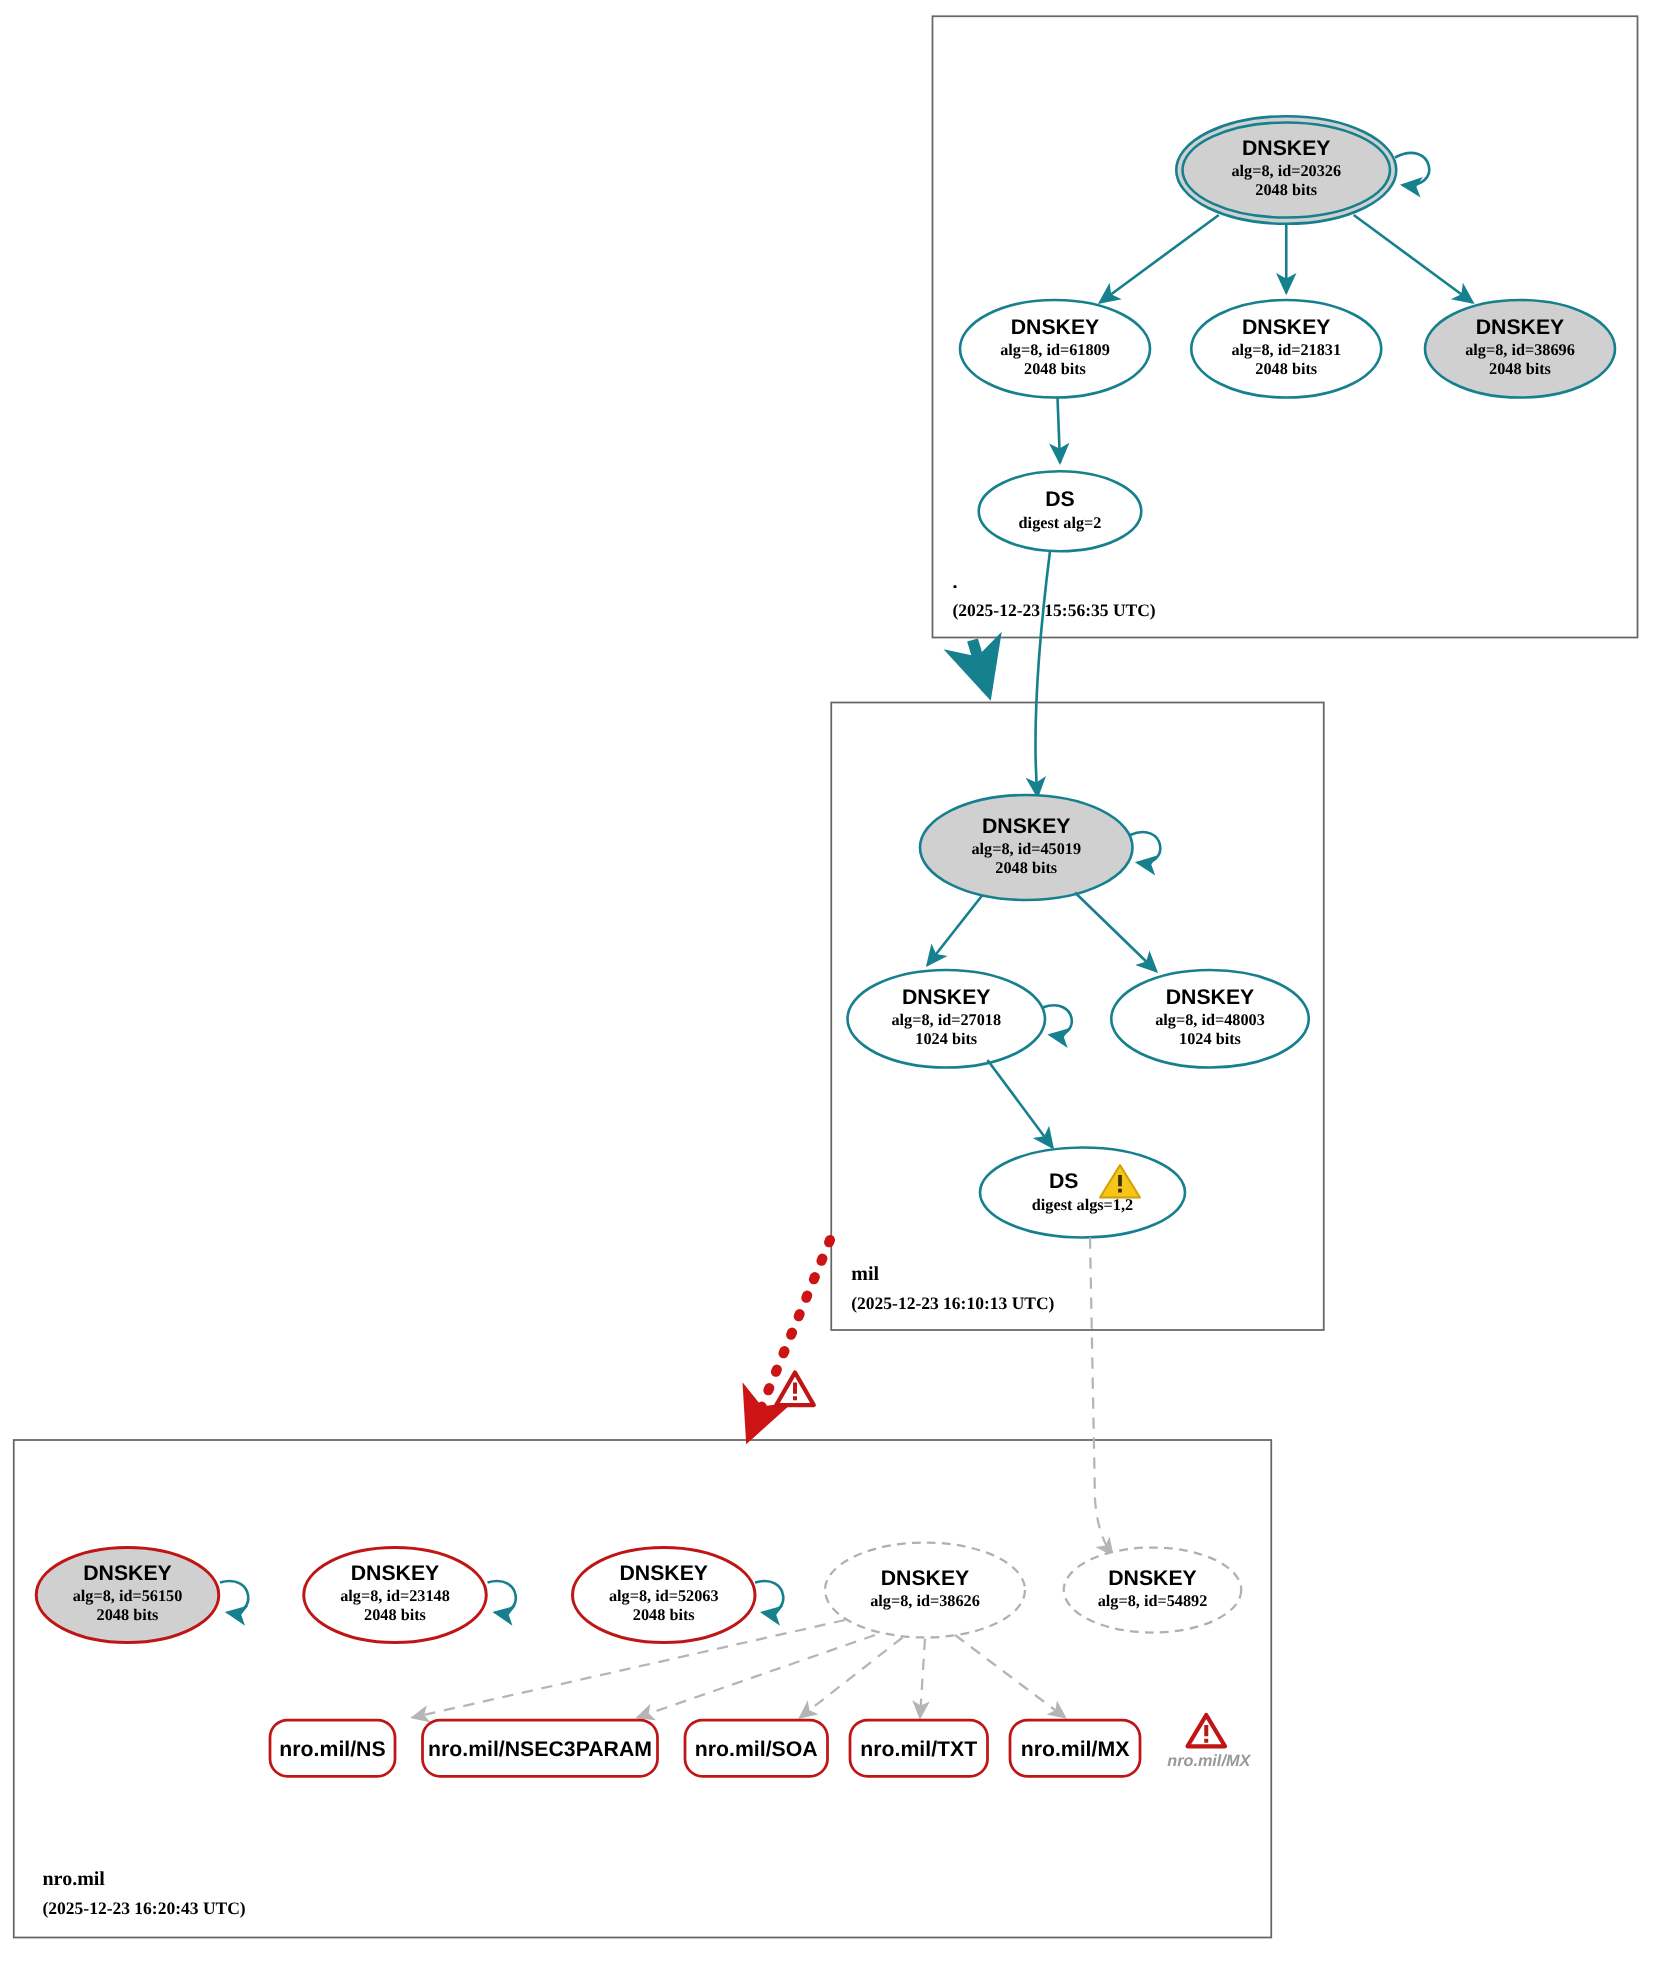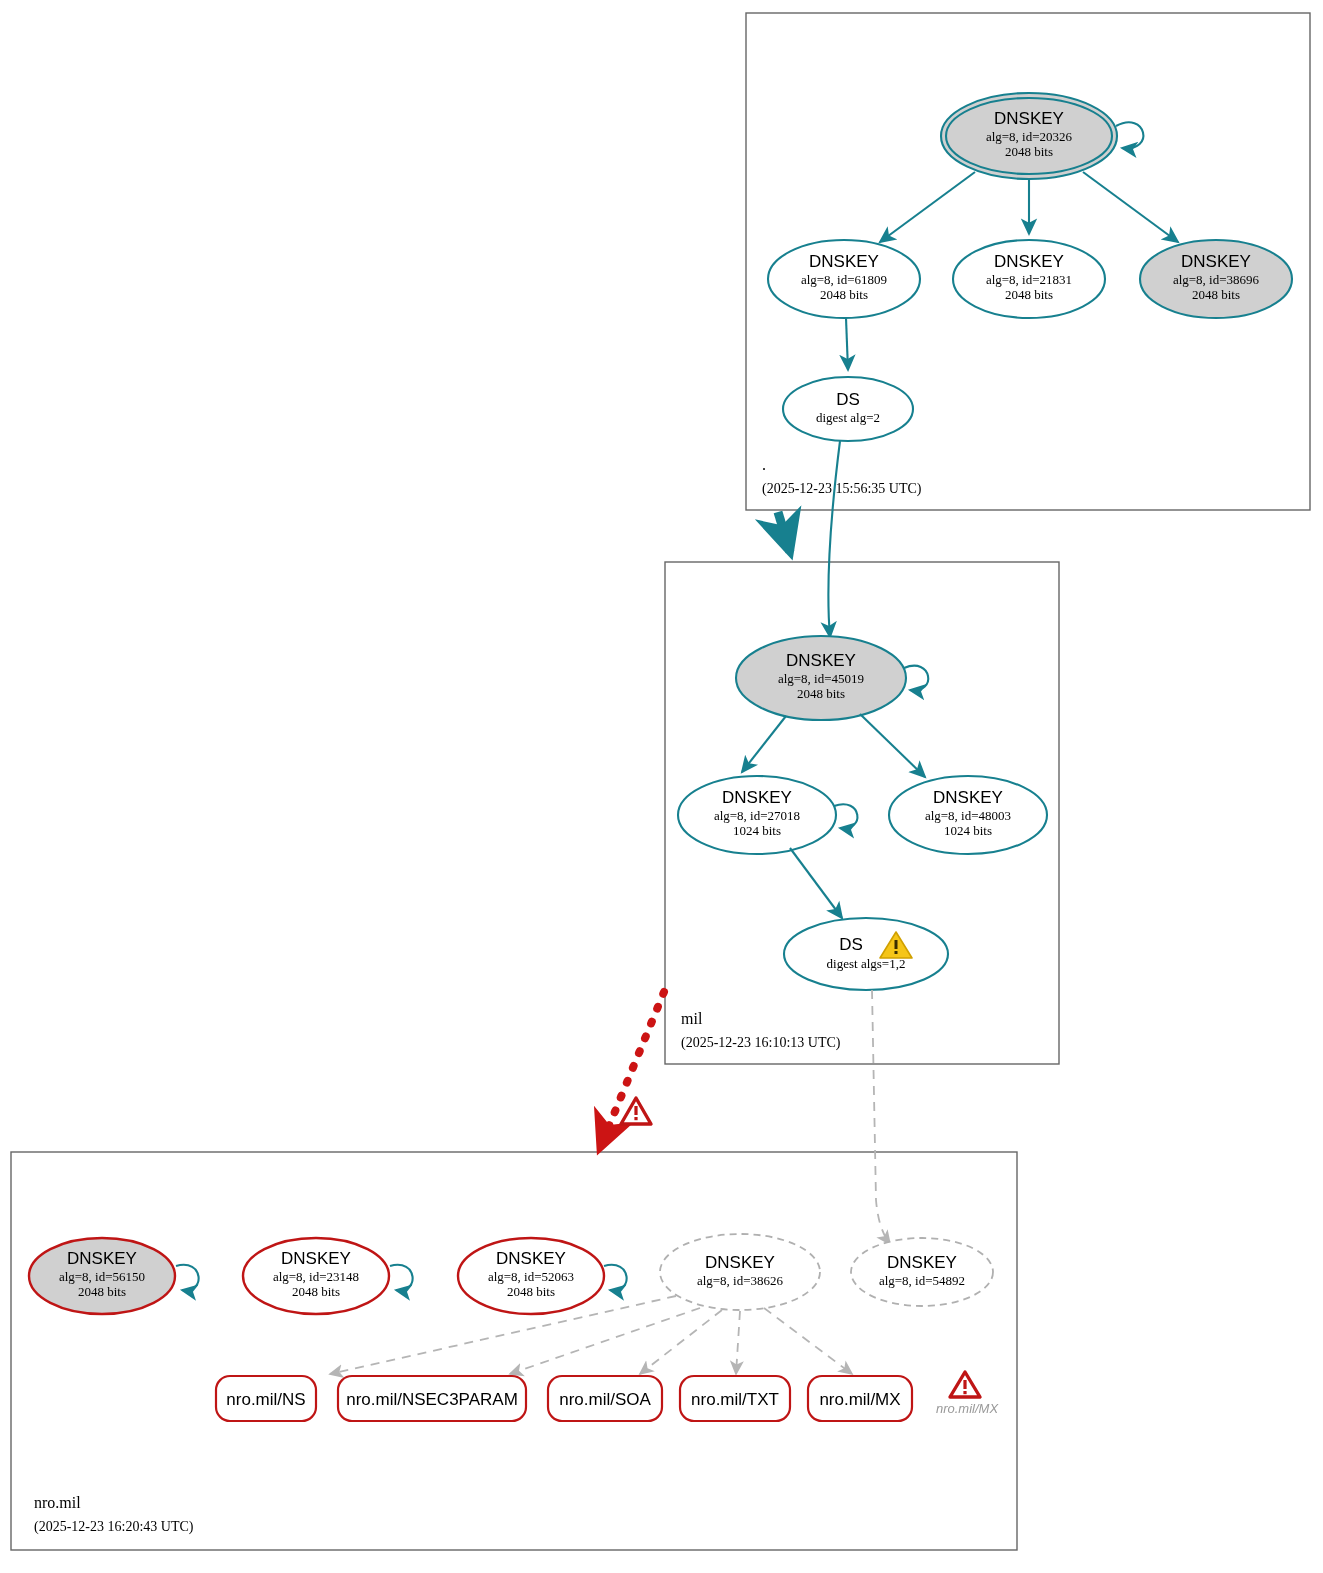--- a/index.html
+++ b/index.html
@@ -1,17 +1,17 @@
 <!DOCTYPE html>
 <html><head>
 <meta charset="utf-8">
 <style>
   html,body{margin:0;padding:0;background:#ffffff;}
   body{font-family:"Liberation Sans", sans-serif;}
-  #canvas{position:relative;width:1323px;height:1573px;background:#fff;overflow:hidden;}
+  #canvas{position:relative;width:1323px;height:1573px;background:#fff;overflow:hidden;font-weight:bold;}
   svg{position:absolute;left:0;top:0;width:1323px;height:1573px;}
   .zone-box{fill:none;stroke:#666666;stroke-width:1.4;}
   .node-title{font-family:"Liberation Sans", sans-serif;font-size:17px;fill:#000;text-anchor:middle;}
   .node-sub{font-family:"Liberation Serif", serif;font-size:13px;fill:#000;text-anchor:middle;}
   .zone-name{font-family:"Liberation Serif", serif;font-size:16px;fill:#000;}
   .zone-time{font-family:"Liberation Serif", serif;font-size:14px;fill:#000;}
   .rr-label{font-family:"Liberation Sans", sans-serif;font-size:17px;fill:#000;text-anchor:middle;}
   .err-label{font-family:"Liberation Sans", sans-serif;font-size:13px;fill:#999999;text-anchor:middle;font-style:italic;}
   .ell-secure{fill:#ffffff;stroke:#17808f;stroke-width:2.1;}
   .ell-secure-sep{fill:#d0d0d0;stroke:#17808f;stroke-width:2.1;}

